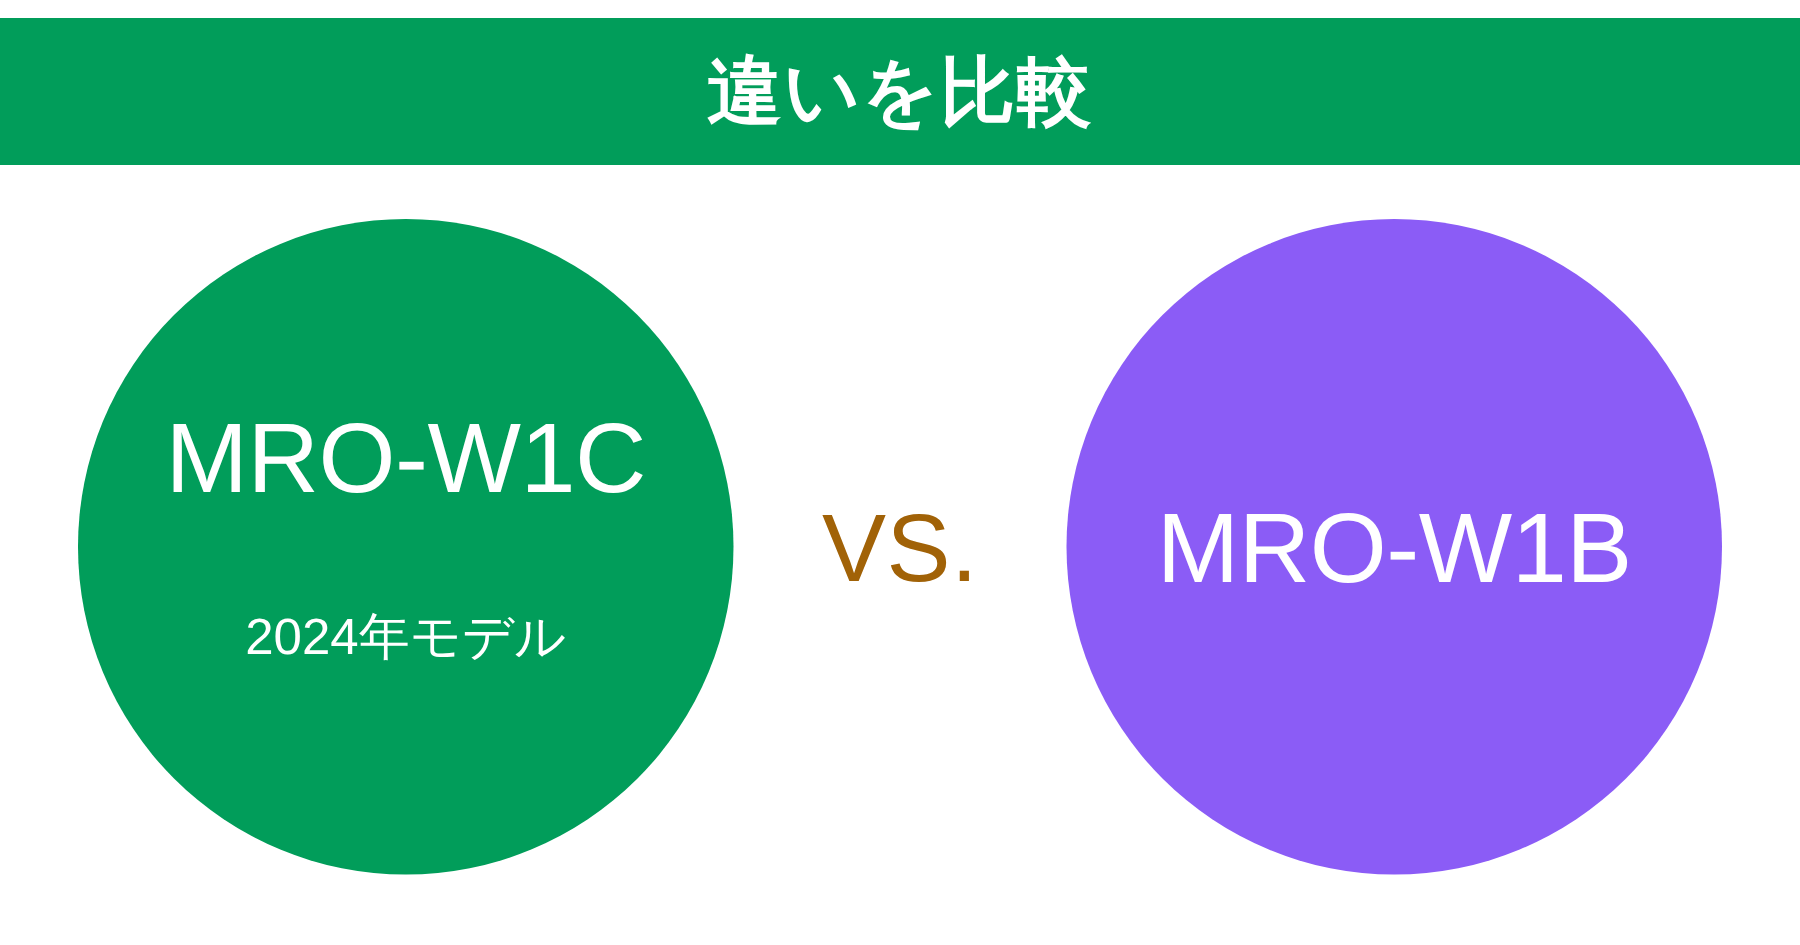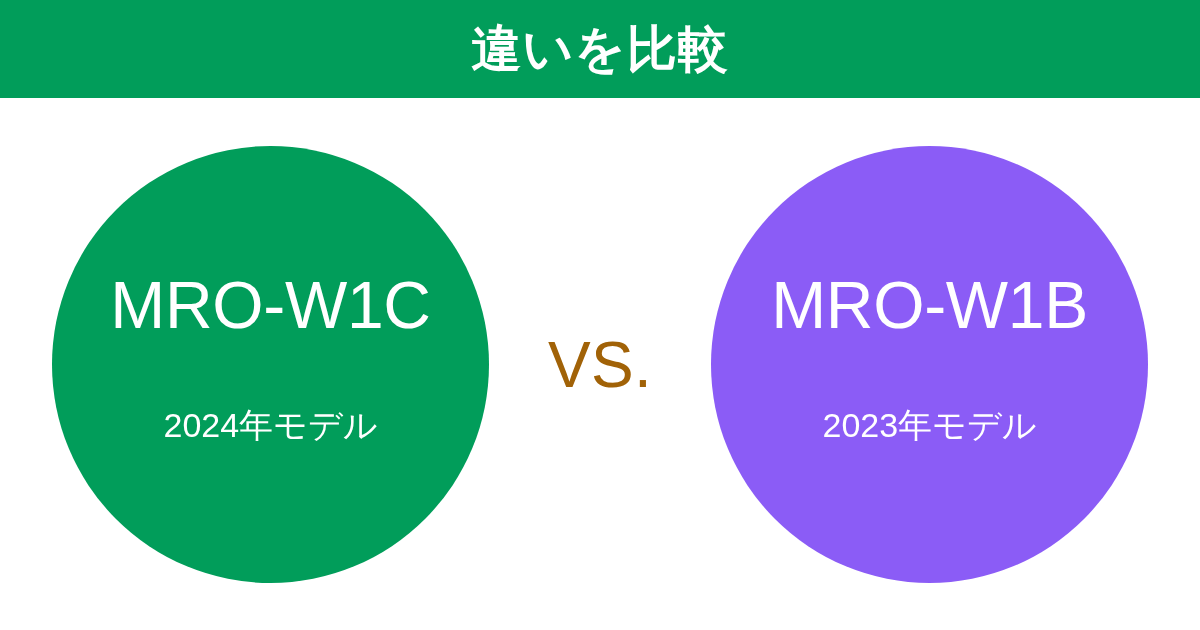--- a/index.html
+++ b/index.html
@@ -11,21 +11,21 @@
     height: 630px;
     background: #ffffff;
     font-family: "Liberation Sans", "DejaVu Sans", sans-serif;
     overflow: hidden;
     position: relative;
   }
 
   
   .banner {
     position: absolute;
-    top: 0;
+    top: 12px;
     left: 0;
     width: 1200px;
     height: 98px;
     background: #019d5a;
     display: flex;
     align-items: center;
     justify-content: center;
     box-sizing: border-box;
   }
   .banner-title {
@@ -112,16 +112,15 @@
 
   <div class="circle circle-left">
     <div class="model-name">MRO-W1C</div>
     <div class="model-year">2024年モデル</div>
   </div>
 
   <div class="vs-label">VS.</div>
 
   <div class="circle circle-right">
     <div class="model-name">MRO-W1B</div>
-    <div class="model-year">2023年モデル</div>
   </div>
 
 </div>
 
 </body></html>

